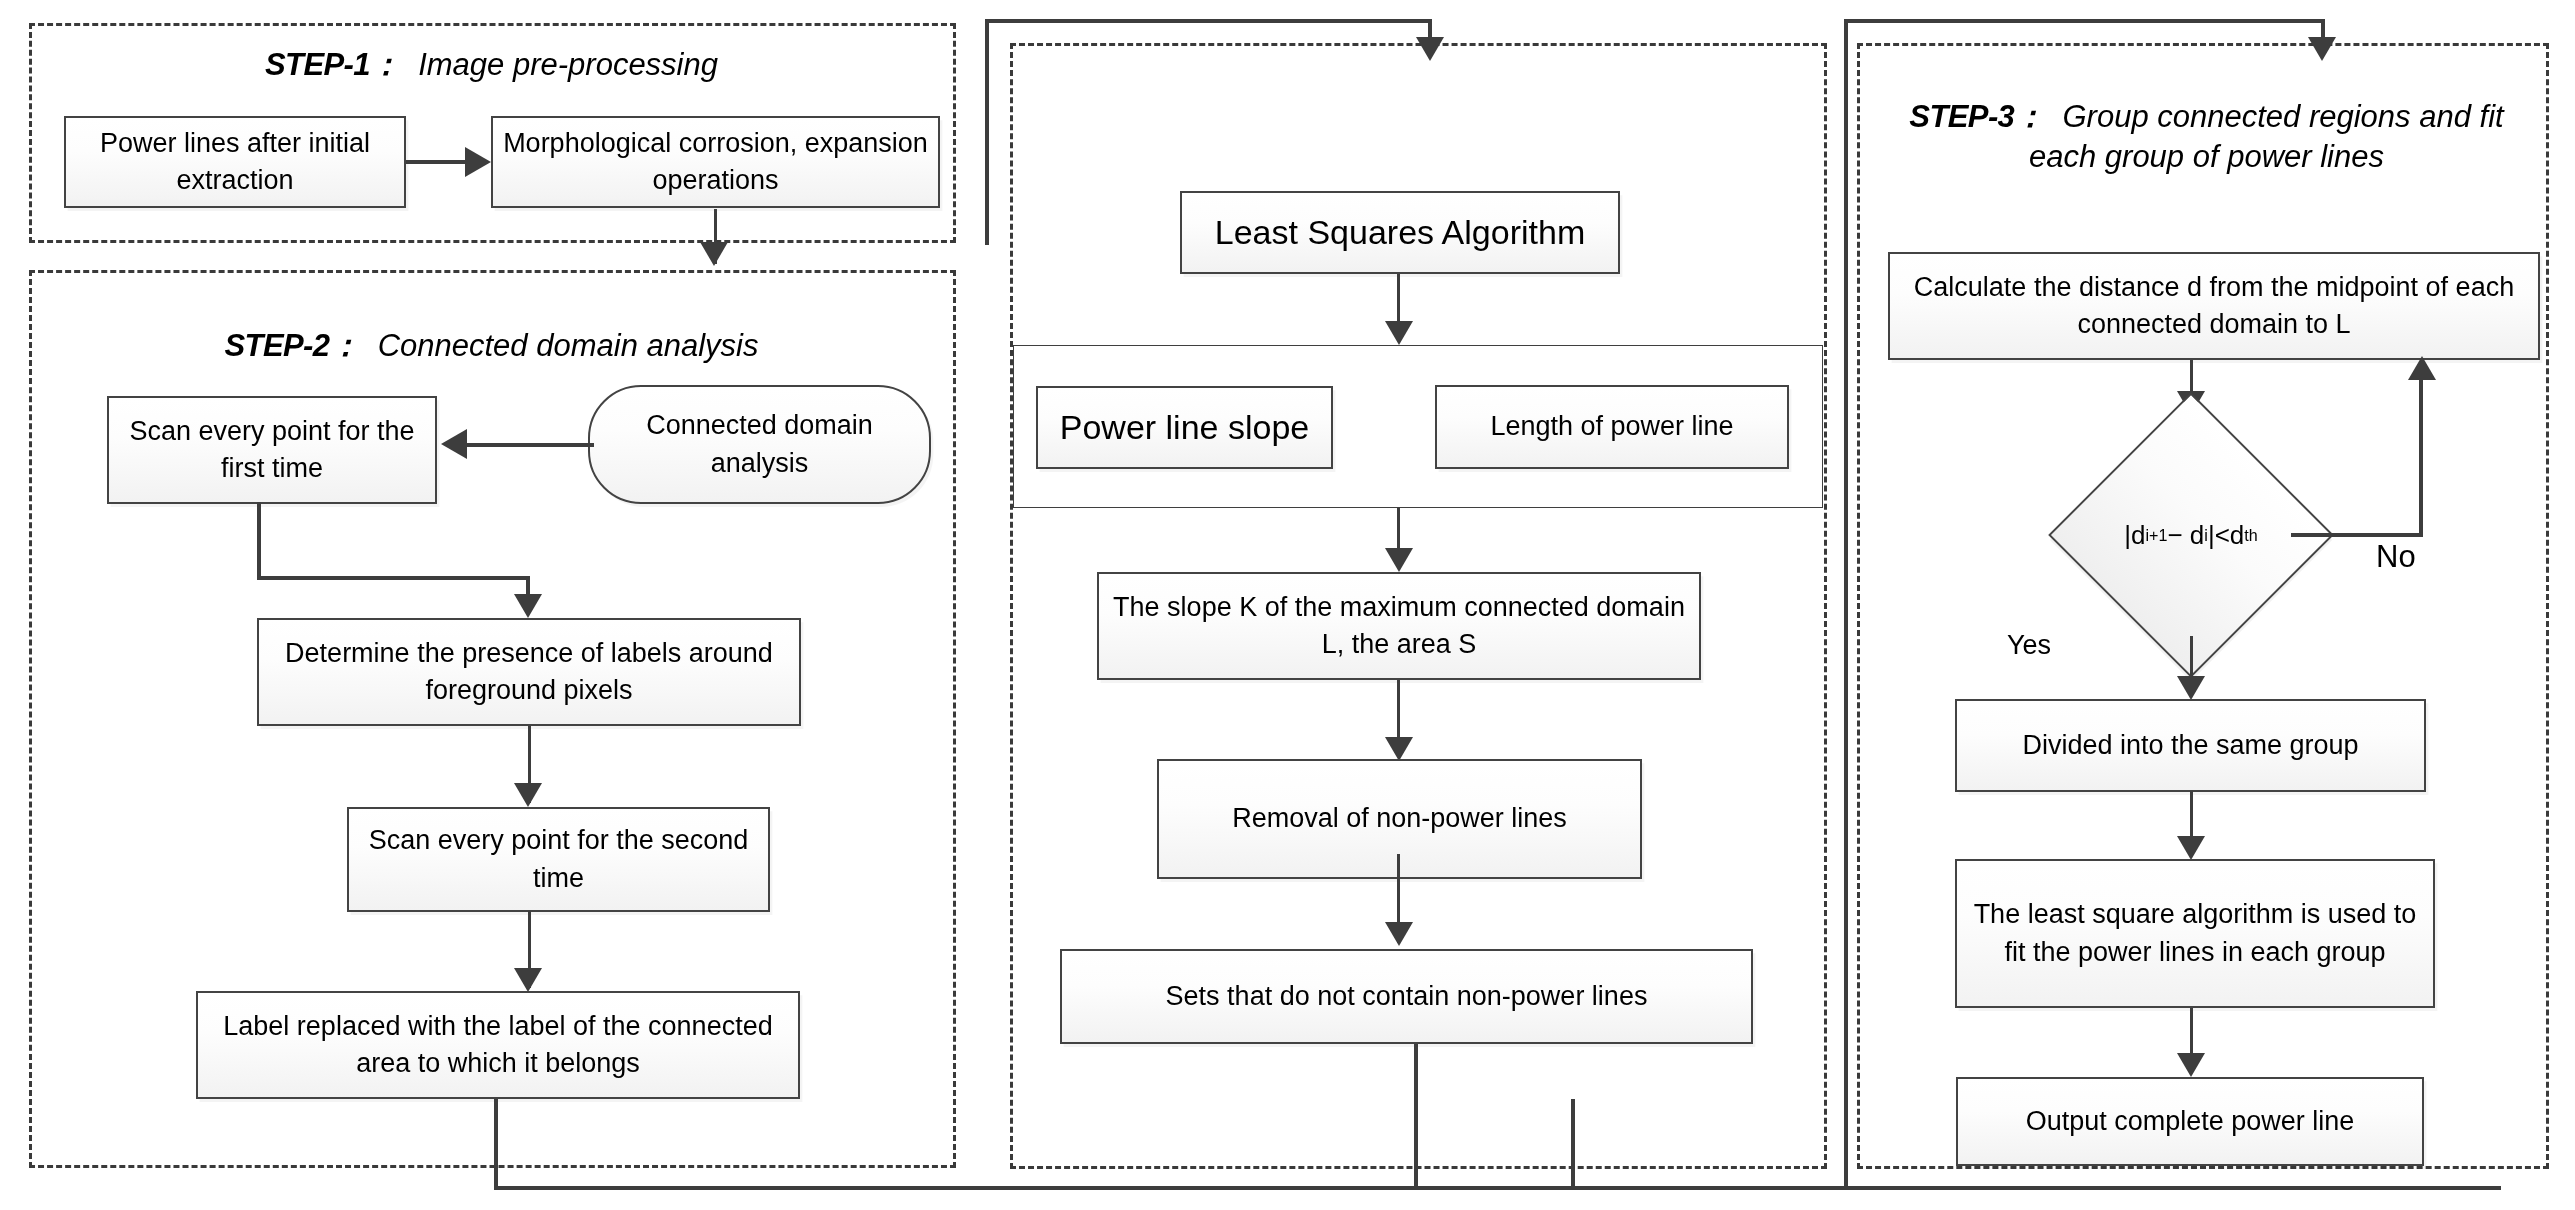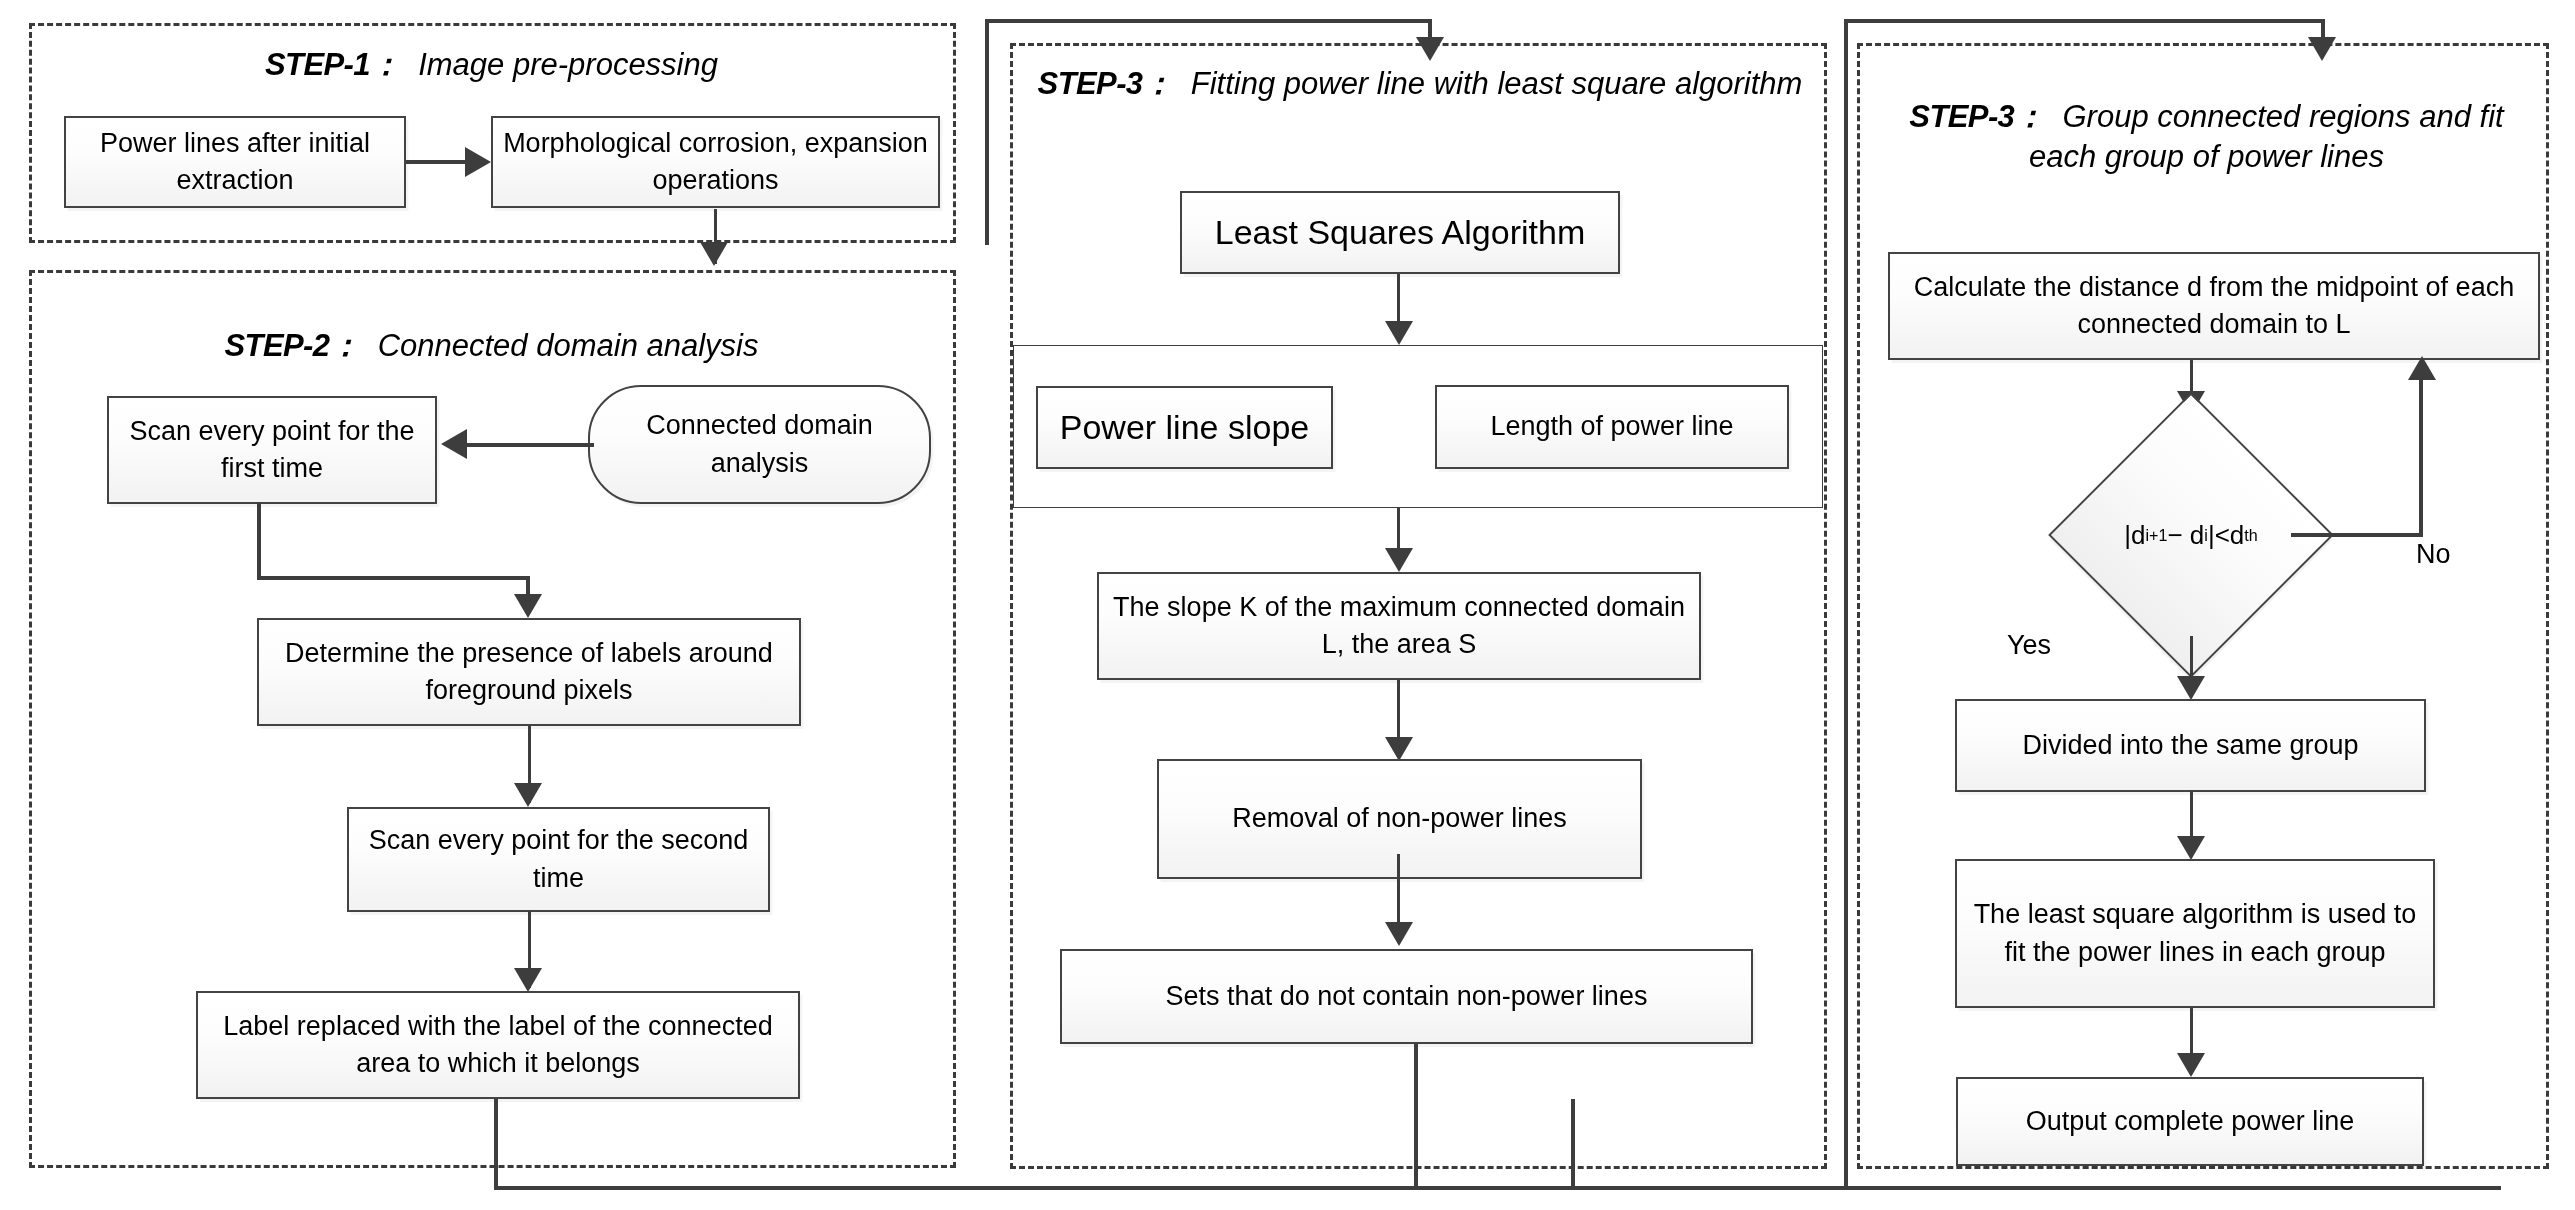--- a/index.html
+++ b/index.html
@@ -171,25 +171,20 @@
 
   <div class="ln v" style="left:494px;top:1099px;height:90px;"></div>
   <div class="ln h" style="left:494px;top:1186px;width:1080px;"></div>
   <div class="ln v" style="left:1571px;top:1099px;height:89px;"></div>
 
   <div class="ln v" style="left:985px;top:19px;height:226px;"></div>
   <div class="ln h" style="left:985px;top:19px;width:447px;"></div>
   <div class="ln v" style="left:1428px;top:19px;height:24px;"></div>
   <div class="arrow down" style="left:1416px;top:37px;"></div>
 
-  <div class="step-title wrap" style="left:1034px;top:64px;width:772px;font-size:31px;text-align:center;">
-    <span style="display:block;">
-      <span class="num">STEP-3</span><span class="cjk-colon">：</span>&nbsp;&nbsp;<span>Fitting power line with least square algorithm</span>
-    </span>
-  </div>
 
   <div class="node" style="left:1180px;top:191px;width:440px;height:83px;font-size:34px;">
     <span>Least Squares Algorithm</span>
   </div>
 
   <div class="ln v thin" style="left:1397px;top:274px;height:65px;"></div>
   <div class="arrow down" style="left:1385px;top:321px;"></div>
 
   <div class="node plain" style="left:1013px;top:345px;width:810px;height:163px;"></div>
 
@@ -251,21 +246,21 @@
         <span> − d</span>
         <sub>i</sub>
         <span>|&lt;d</span>
         <sub>th</sub>
     </div>
   </div>
 
   <div class="ln h" style="left:2291px;top:533px;width:132px;"></div>
   <div class="ln v" style="left:2419px;top:380px;height:154px;"></div>
   <div class="arrow up" style="left:2408px;top:356px;"></div>
-  <div class="edge-label" style="left:2376px;top:539px;font-size:27px;margin-left:40px;">
+  <div class="edge-label" style="left:2376px;top:539px;font-size:31px;">
     <span>No</span>
   </div>
 
   <div class="ln v thin" style="left:2190px;top:636px;height:59px;"></div>
   <div class="arrow down" style="left:2177px;top:676px;"></div>
   <div class="edge-label" style="left:2007px;top:630px;font-size:27px;">
     <span>Yes</span>
   </div>
 
   <div class="node" style="left:1955px;top:699px;width:471px;height:93px;font-size:27px;">

